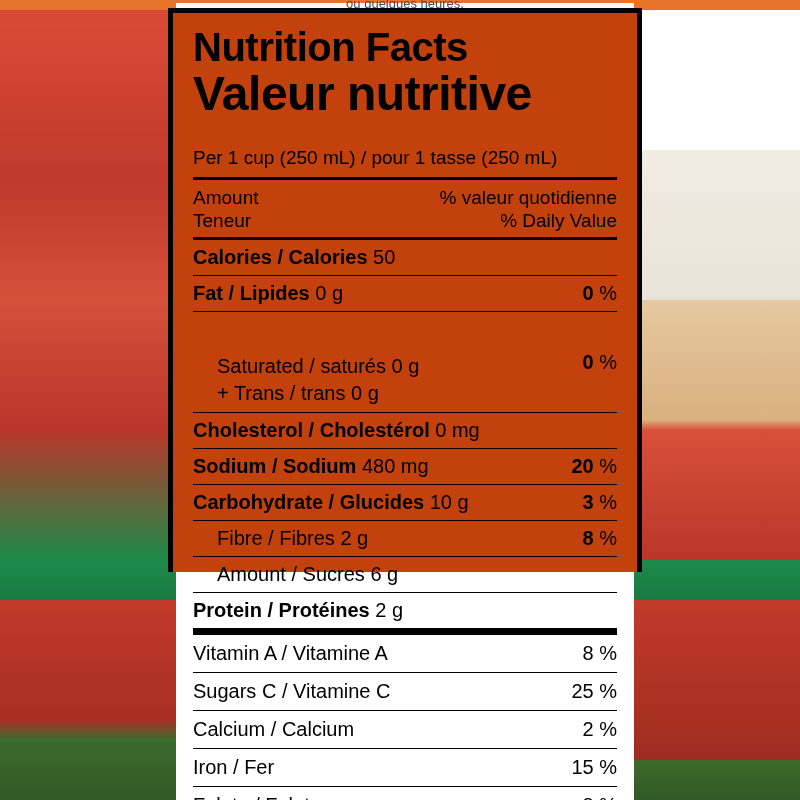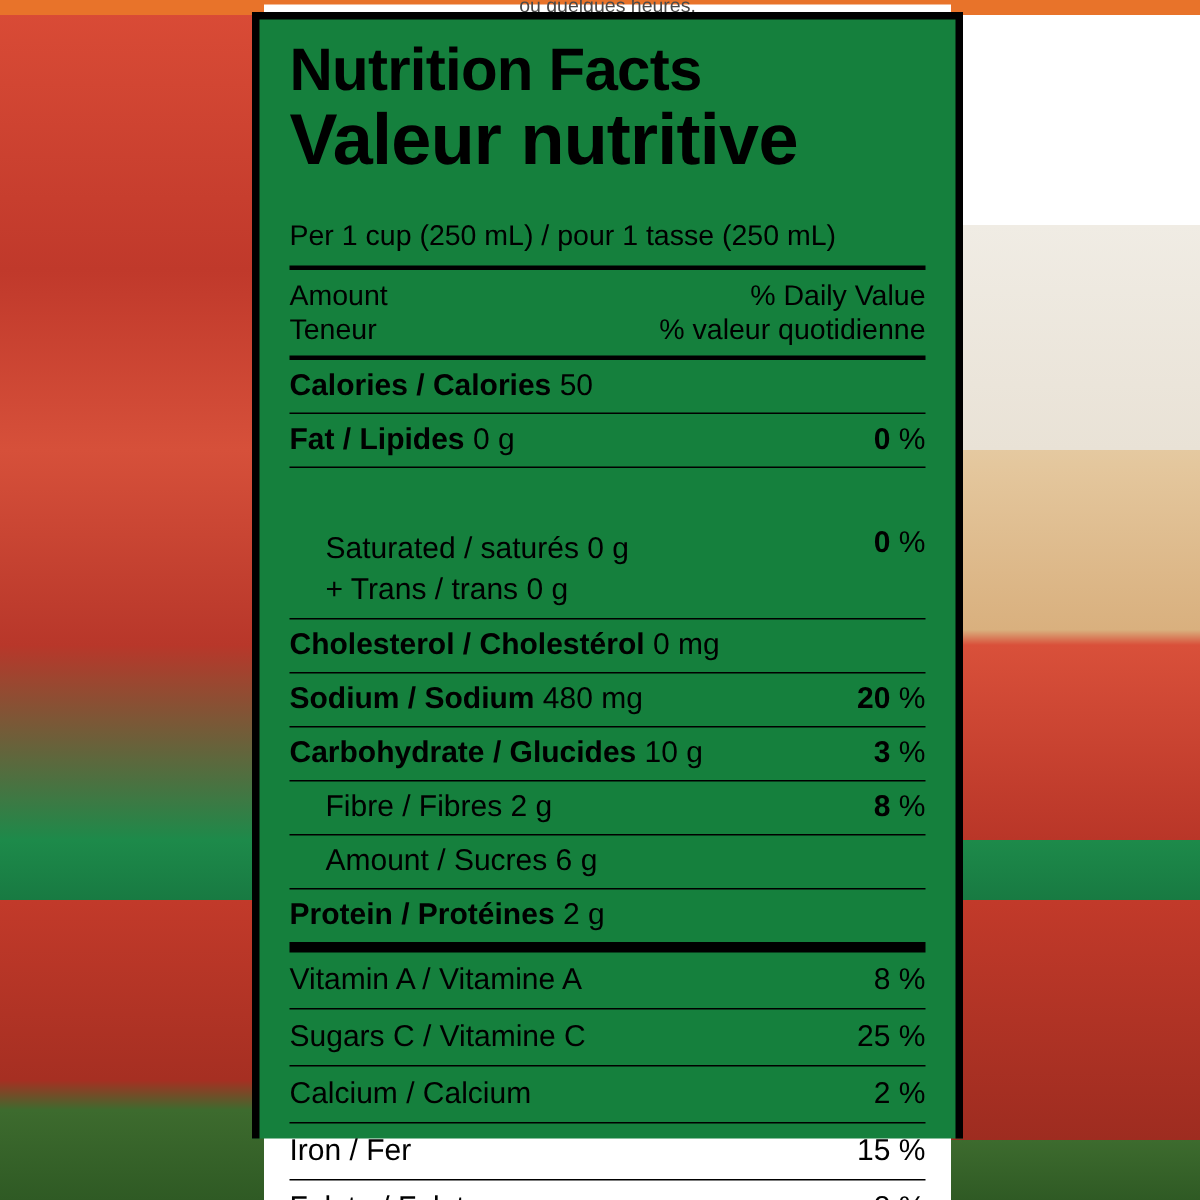--- a/index.html
+++ b/index.html
@@ -85,22 +85,22 @@
     width: 458px; height: 6px;
     background: #ffffff;
   }
 
   
   .nfp {
     position: absolute;
     left: 168px;
     top: 8px;
     width: 474px;
-    height: 751px;
-    background: #15803d;
+    height: 564px;
+    background: #c2410c;
     border: 5px solid #000000;
     border-bottom: none;
     box-sizing: border-box;
     padding: 0 20px;
   }
   .nfp-inner {
     width: 100%;
   }
 
   .title-en {
@@ -212,22 +212,22 @@
       <div class="serving">Per 1 cup (250 mL) / pour 1 tasse (250 mL)</div>
 
       <hr class="rule-med">
 
       <div class="amount-head">
         <div class="col-left">
           <div>Amount</div>
           <div>Teneur</div>
         </div>
         <div class="col-right">
+          <div>% valeur quotidienne</div>
           <div>% Daily Value</div>
-          <div>% valeur quotidienne</div>
         </div>
       </div>
 
       <hr class="rule-med">
 
       <div class="row">
         <div class="left">
           <span class="b">Calories / Calories</span>
           <span class="val">50</span>
         </div>

